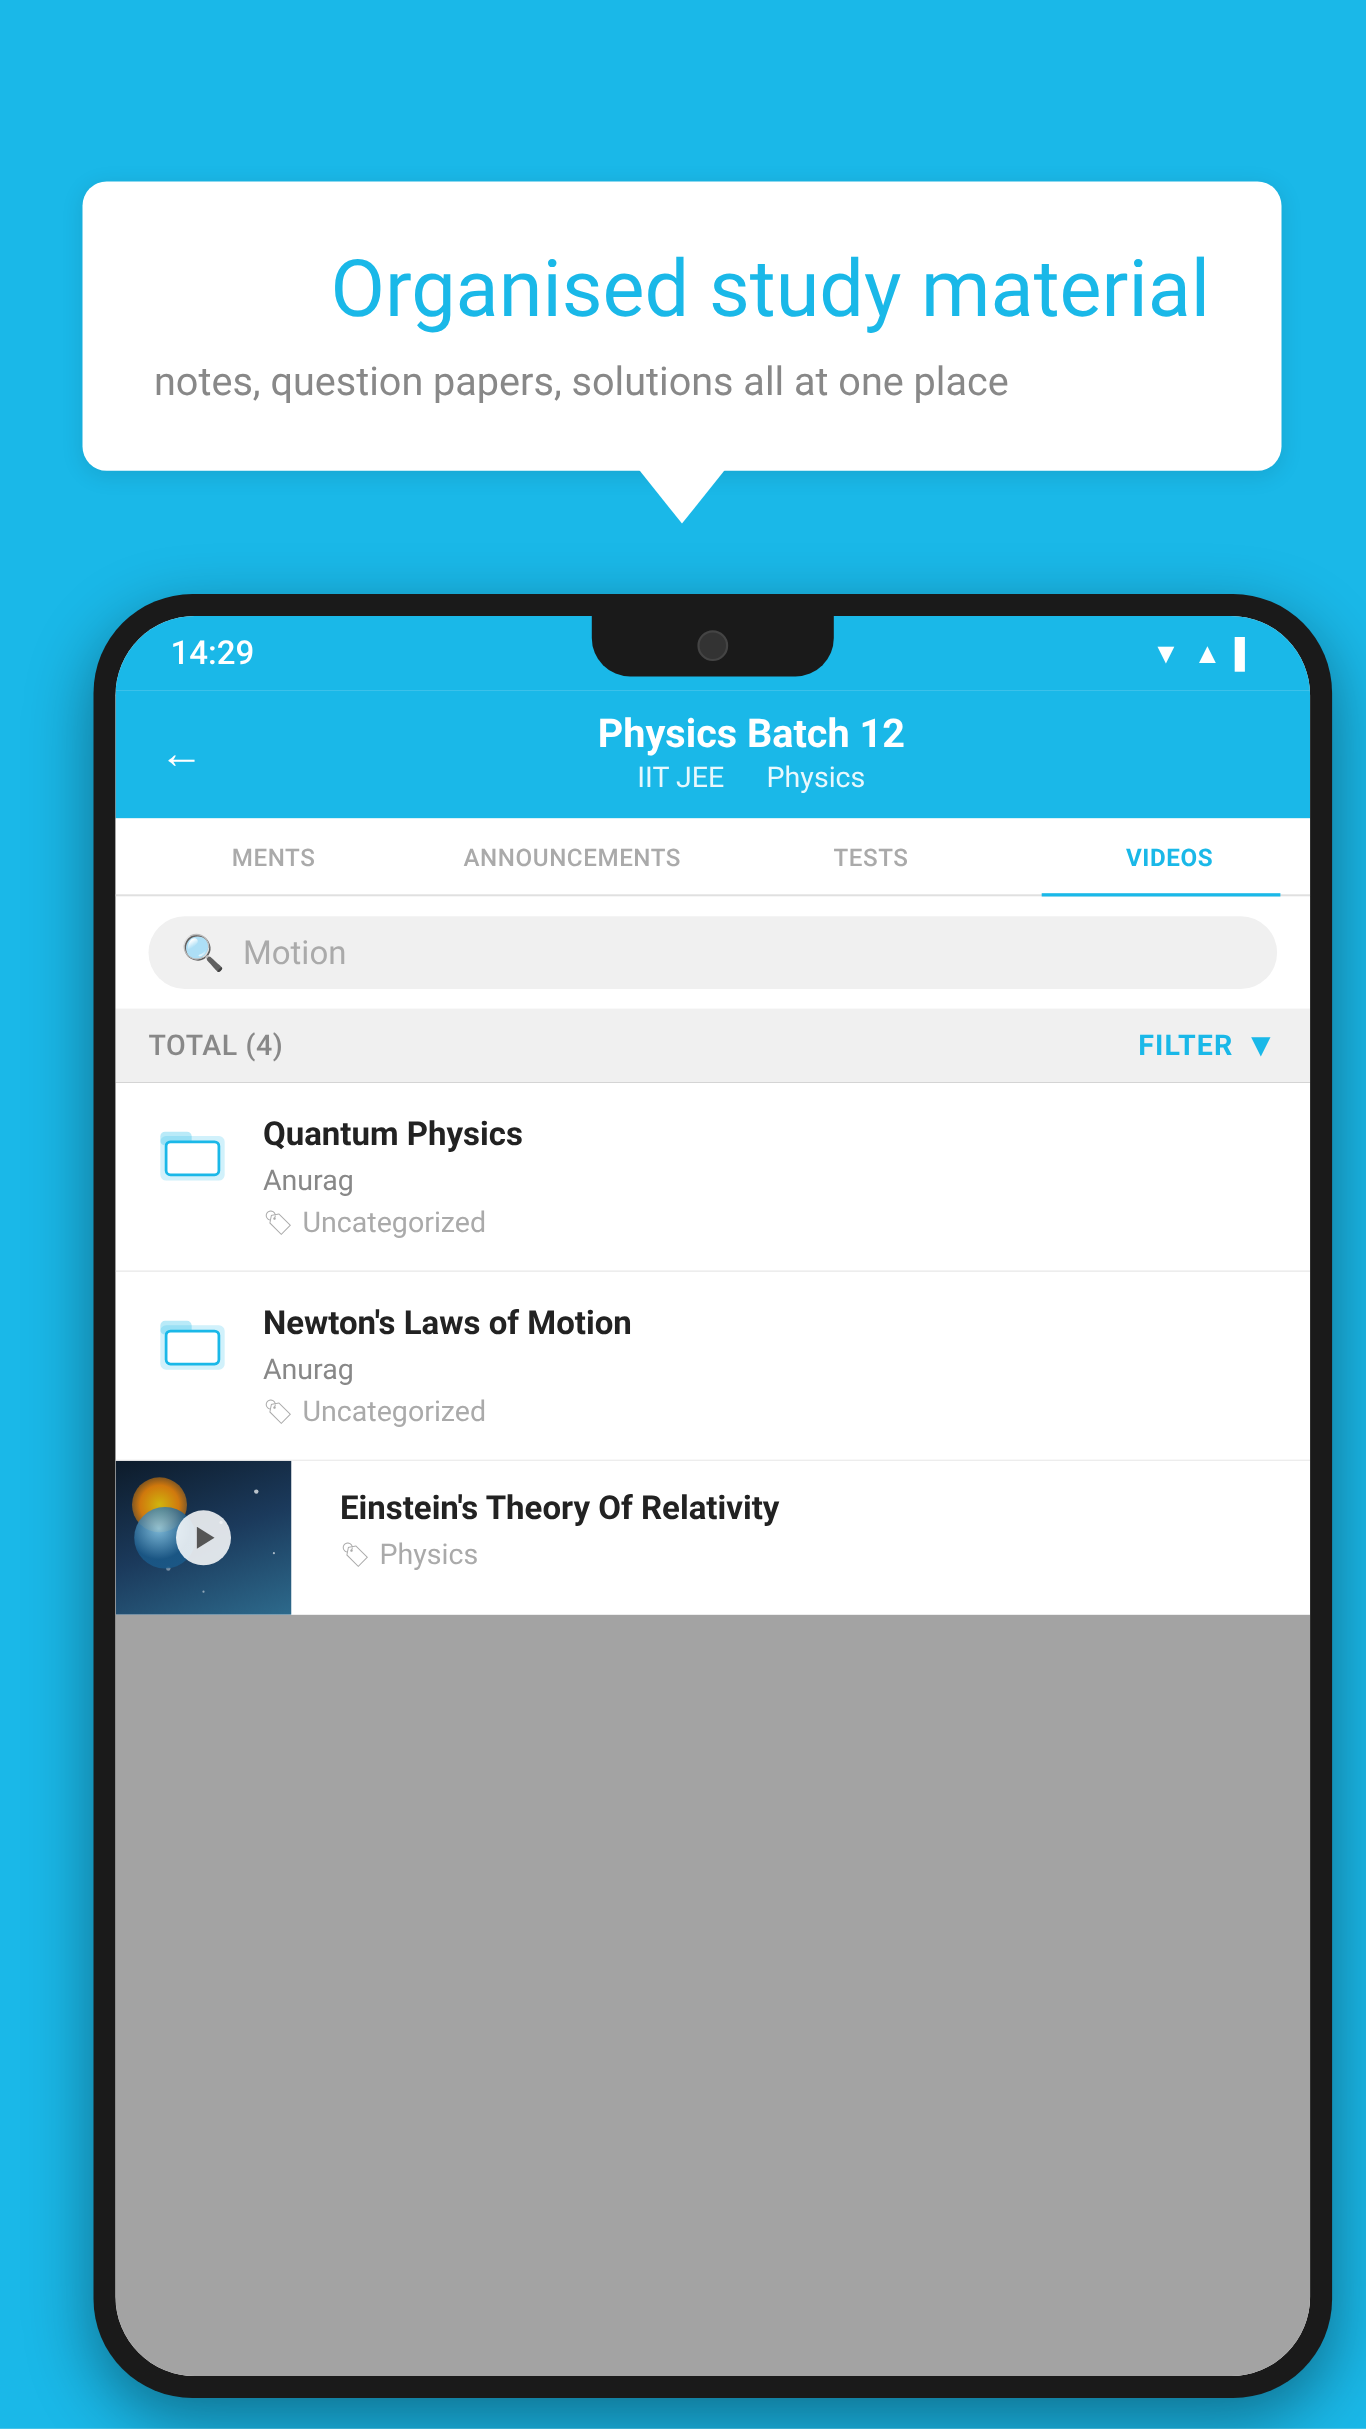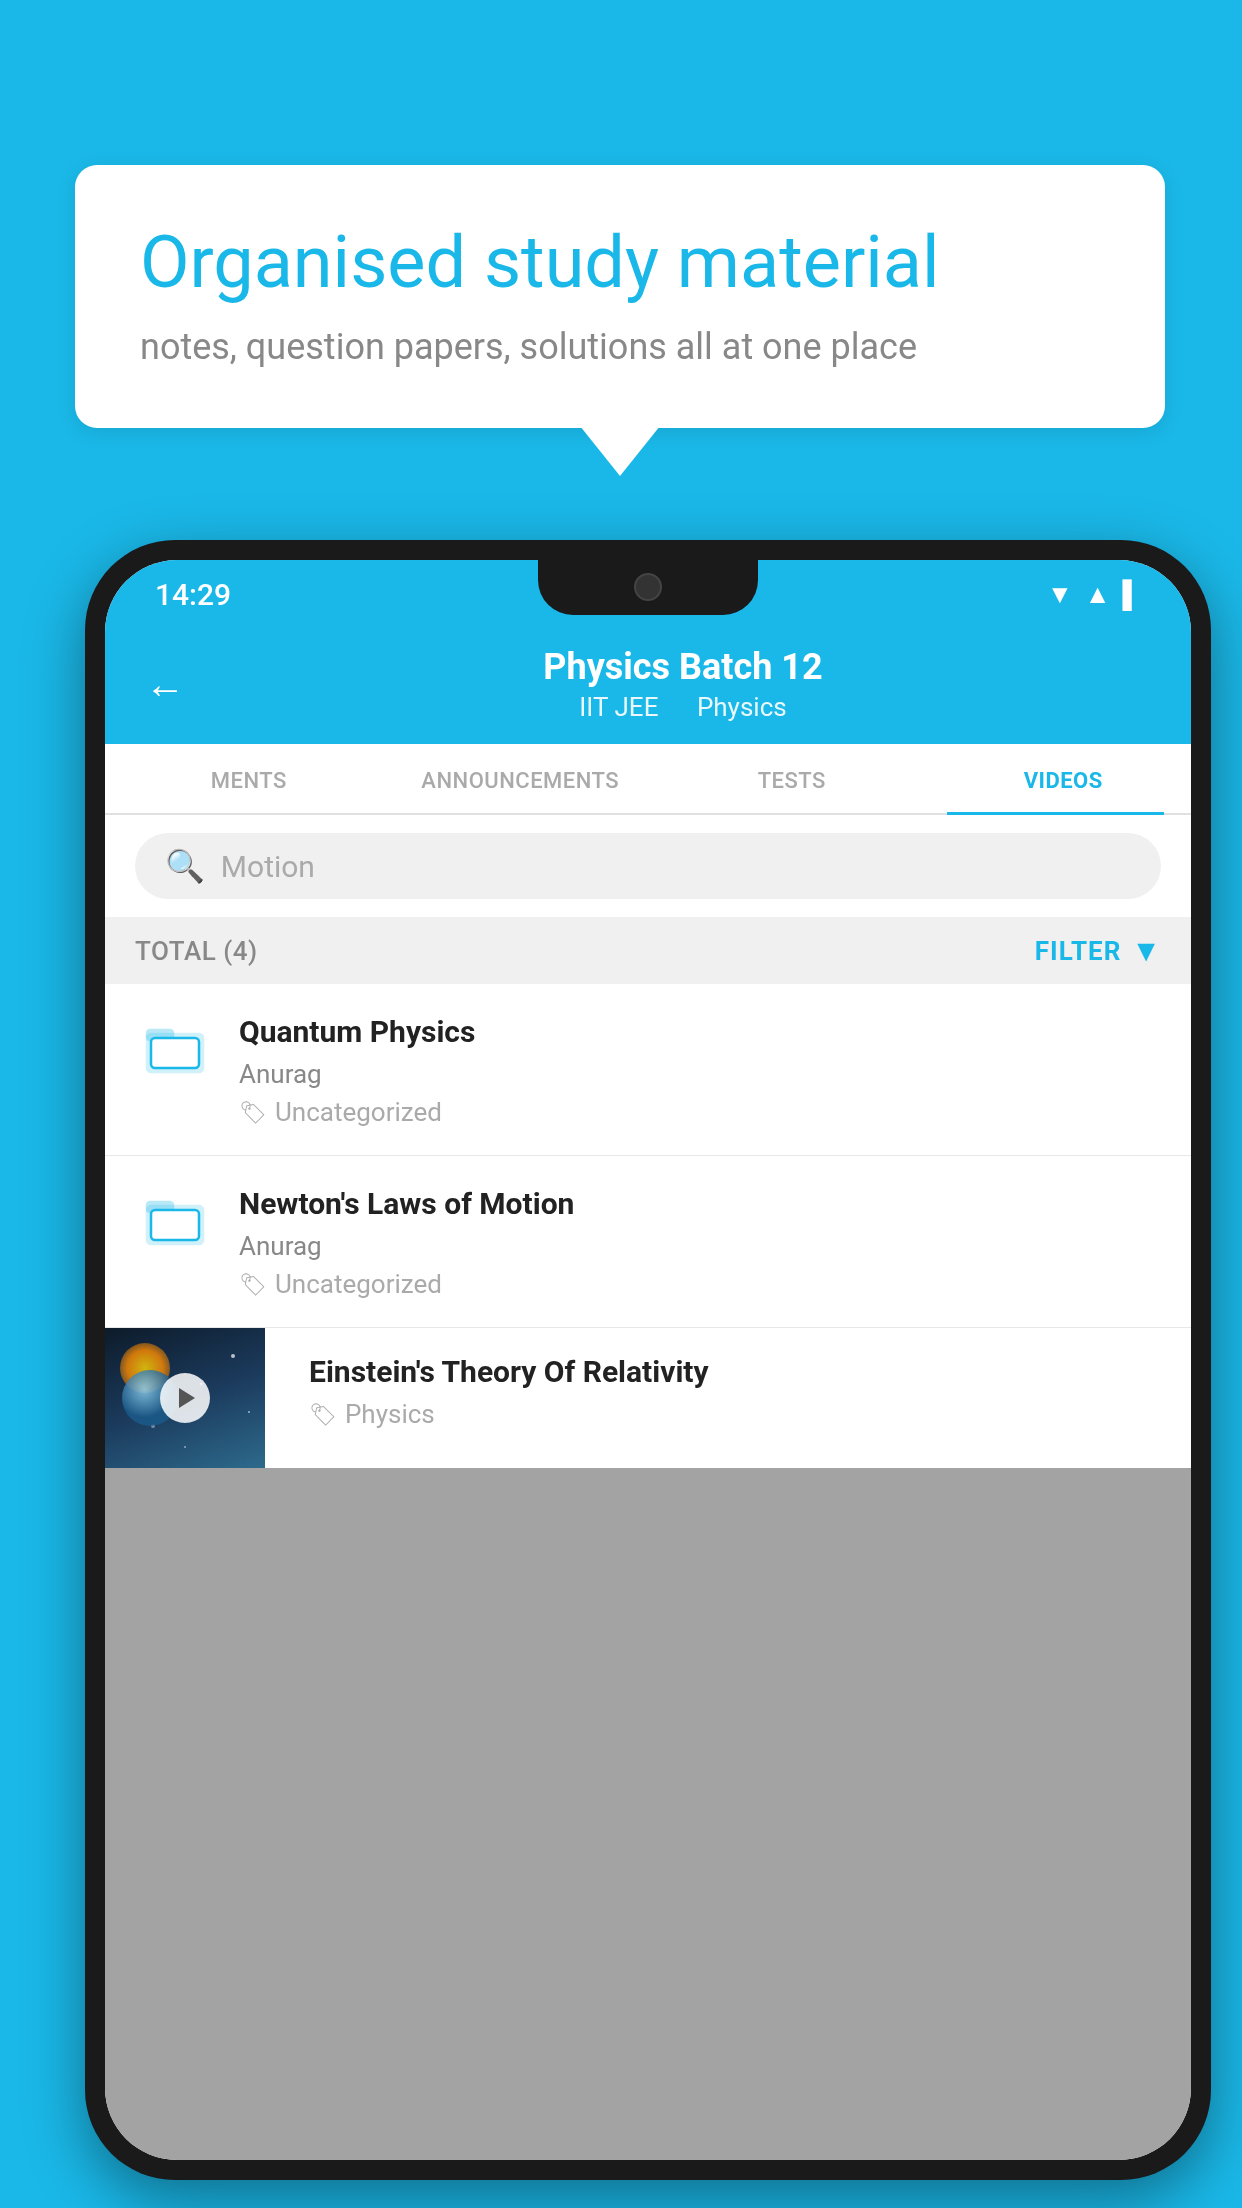--- a/index.html
+++ b/index.html
@@ -37,20 +37,21 @@
       border-right: 40px solid transparent;
       border-top: 50px solid white;
     }
 
     .bubble-title {
       font-size: 72px;
       font-weight: 400;
       color: #1ab8e8;
       line-height: 1.2;
       margin-bottom: 20px;
+      text-align: right;
     }
 
     .bubble-subtitle {
       font-size: 36px;
       color: #888;
       font-weight: 400;
     }
 
     
     .phone-wrapper {

